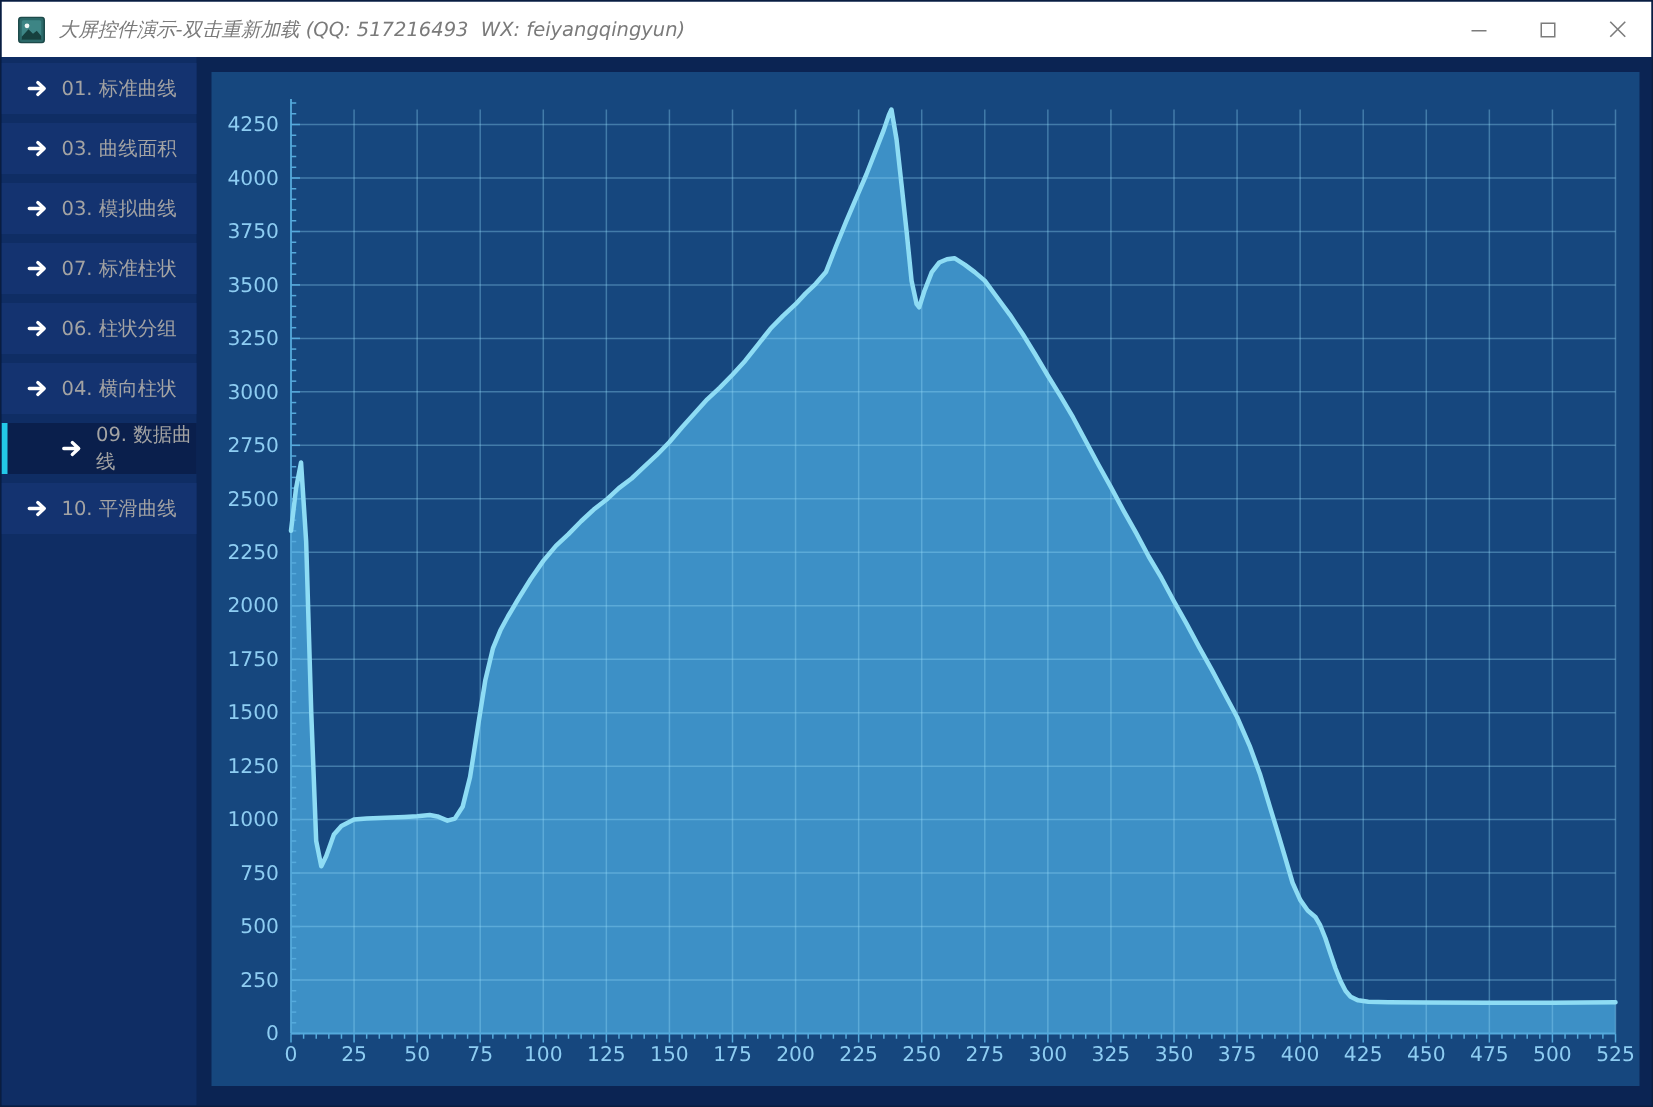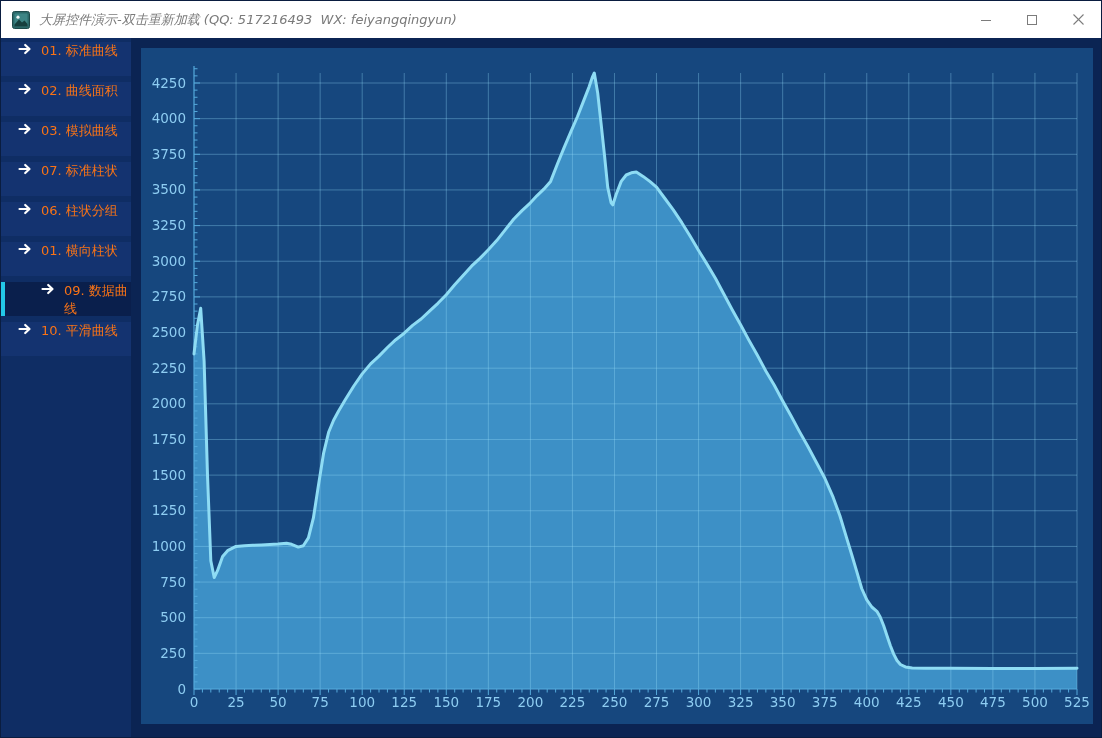--- a/index.html
+++ b/index.html
@@ -12,21 +12,21 @@
   .title-text{margin-left:9px;font-size:13px;color:#7a7a7a;white-space:pre;overflow:hidden;font-style:italic;}
   .win-controls{margin-left:auto;display:flex;height:100%;}
   .win-btn{width:46px;height:100%;display:flex;align-items:center;justify-content:center;color:#7c7c7c;font-size:14px;cursor:default;}
   .win-btn svg{display:block;}
 
   
   .content{position:absolute;left:0;top:37px;right:0;bottom:0;background:#0b2453;}
 
   
   .sidebar{position:absolute;left:0;top:0;width:130px;height:100%;background:#0f2d64;padding-top:4px;}
-  .side-item{position:relative;height:34px;margin-bottom:6px;background:#143370;display:flex;align-items:flex-start;padding-left:17px;color:#f97316;font-size:13px;cursor:default;}
+  .side-item{position:relative;height:34px;margin-bottom:6px;background:#143370;display:flex;align-items:center;padding-left:17px;color:#a3a3a3;font-size:13px;cursor:default;}
   .side-item .arrow{width:14px;height:14px;flex:0 0 auto;margin-right:9px;}
   .side-item.active{background:#0a1f4c;padding-left:40px;}
   .side-item .accent{display:none;}
   .side-item.active .accent{display:block;position:absolute;left:0;top:0;width:4px;height:100%;background:#23c8e8;}
 
   
   .chart-panel{position:absolute;left:140px;top:10px;width:952px;height:676px;background:#16477e;}
   .chart-panel svg{display:block;width:952px;height:676px;}
   .tick-label{font-size:13.5px;}
 </style>
@@ -70,21 +70,21 @@
         <div class="side-item">
           <svg viewBox="0 0 14 14" class="arrow">
             <path d="M1.5 7 L11 7 M7.2 3 L11.5 7 L7.2 11" fill="none" stroke="#ffffff" stroke-width="2.2" stroke-linecap="round" stroke-linejoin="round"></path>
           </svg>
           <span>01. 标准曲线</span>
         </div>
         <div class="side-item">
           <svg viewBox="0 0 14 14" class="arrow">
             <path d="M1.5 7 L11 7 M7.2 3 L11.5 7 L7.2 11" fill="none" stroke="#ffffff" stroke-width="2.2" stroke-linecap="round" stroke-linejoin="round"></path>
           </svg>
-          <span>02. 曲线面积</span>
+          <span>03. 曲线面积</span>
         </div>
         <div class="side-item">
           <svg viewBox="0 0 14 14" class="arrow">
             <path d="M1.5 7 L11 7 M7.2 3 L11.5 7 L7.2 11" fill="none" stroke="#ffffff" stroke-width="2.2" stroke-linecap="round" stroke-linejoin="round"></path>
           </svg>
           <span>03. 模拟曲线</span>
         </div>
         <div class="side-item">
           <svg viewBox="0 0 14 14" class="arrow">
             <path d="M1.5 7 L11 7 M7.2 3 L11.5 7 L7.2 11" fill="none" stroke="#ffffff" stroke-width="2.2" stroke-linecap="round" stroke-linejoin="round"></path>
@@ -94,21 +94,21 @@
         <div class="side-item">
           <svg viewBox="0 0 14 14" class="arrow">
             <path d="M1.5 7 L11 7 M7.2 3 L11.5 7 L7.2 11" fill="none" stroke="#ffffff" stroke-width="2.2" stroke-linecap="round" stroke-linejoin="round"></path>
           </svg>
           <span>06. 柱状分组</span>
         </div>
         <div class="side-item">
           <svg viewBox="0 0 14 14" class="arrow">
             <path d="M1.5 7 L11 7 M7.2 3 L11.5 7 L7.2 11" fill="none" stroke="#ffffff" stroke-width="2.2" stroke-linecap="round" stroke-linejoin="round"></path>
           </svg>
-          <span>01. 横向柱状</span>
+          <span>04. 横向柱状</span>
         </div>
         <div class="side-item active">
           <span class="accent"></span>
           <svg viewBox="0 0 14 14" class="arrow">
             <path d="M1.5 7 L11 7 M7.2 3 L11.5 7 L7.2 11" fill="none" stroke="#ffffff" stroke-width="2.2" stroke-linecap="round" stroke-linejoin="round"></path>
           </svg>
           <span>09. 数据曲线</span>
         </div>
         <div class="side-item">
           <svg viewBox="0 0 14 14" class="arrow">

